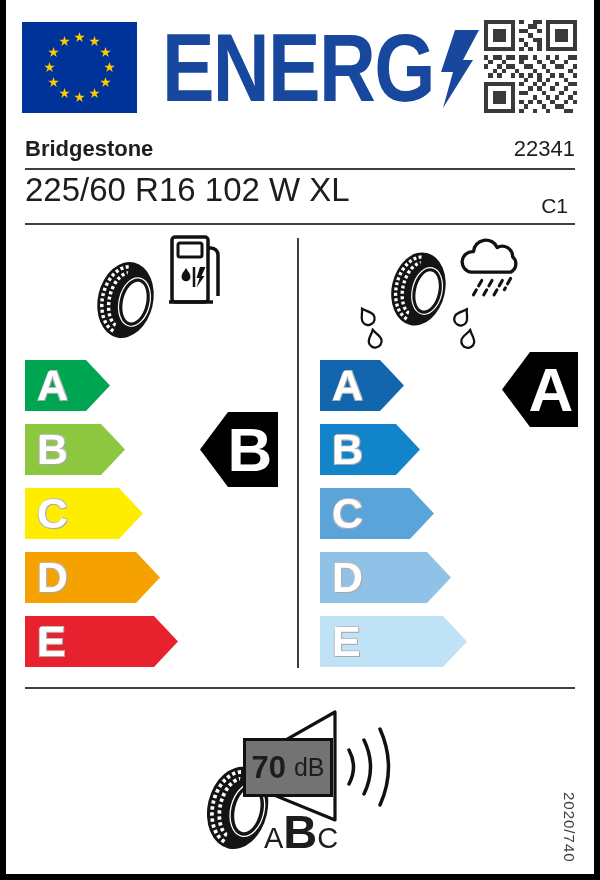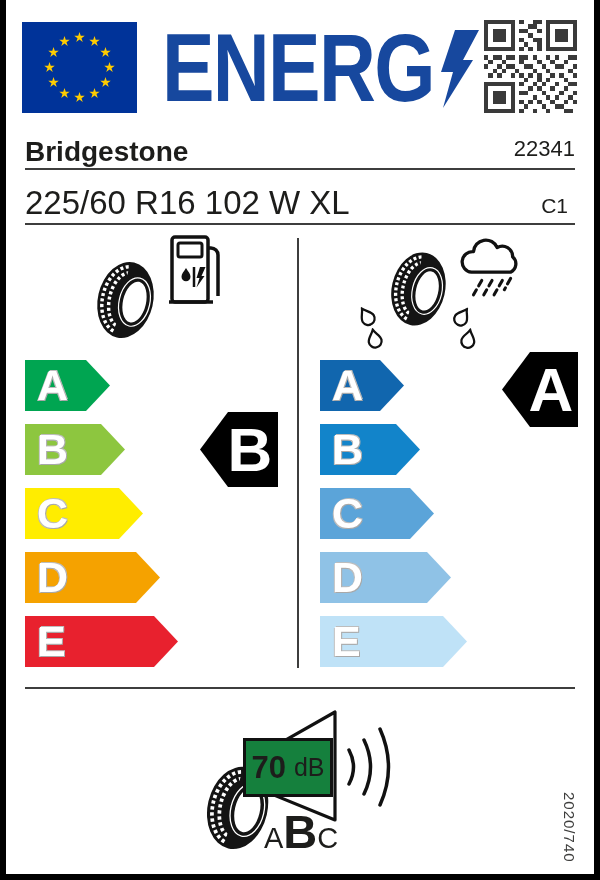--- a/index.html
+++ b/index.html
@@ -12,23 +12,23 @@
 
   
   .flag{position:absolute;left:22px;top:22px;}
   .energ{position:absolute;left:162px;top:18px;height:100px;line-height:100px;
          font-size:96px;font-weight:bold;letter-spacing:-2px;white-space:nowrap;
          transform:scaleX(.82);transform-origin:left center;}
   .bolt{position:absolute;left:437px;top:30px;}
   .qr{position:absolute;left:484px;top:20px;}
 
   
-  .brand{position:absolute;left:25px;top:136px;font-size:28px;font-weight:bold;}
+  .brand{position:absolute;left:25px;top:136px;font-size:22px;font-weight:bold;}
   .model{position:absolute;right:25px;top:136px;font-size:22px;}
-  .size{position:absolute;left:25px;top:184px;font-size:33px;}
+  .size{position:absolute;left:25px;top:171px;font-size:33px;}
   .tclass{position:absolute;right:32px;top:194px;font-size:21px;}
   .hline{position:absolute;left:25px;right:25px;height:2px;background:#3e3e3d;}
   .hline.l1{top:168px;} .hline.l2{top:223px;} .hline.l3{top:687px;}
   .vline{position:absolute;left:297px;top:238px;width:2px;height:430px;background:#3e3e3d;}
 
   
   .scale{position:absolute;top:360px;}
   .scale.fuel{left:25px;} .scale.wet{left:320px;}
   .bar{height:51px;margin-bottom:13px;
        clip-path:polygon(0 0,calc(100% - 24px) 0,100% 50%,calc(100% - 24px) 100%,0 100%);
@@ -50,21 +50,21 @@
        clip-path:polygon(0 50%,28px 0,100% 0,100% 100%,28px 100%);}
   .indicator span{display:block;text-align:center;padding-left:22px;line-height:75px;
        font-size:62px;font-weight:bold;color:#fff;}
   .indicator.fuel{left:200px;top:412px;width:78px;height:75px;}
   .indicator.wet{left:502px;top:352px;width:76px;height:75px;}
 
   
   .icon{position:absolute;}
 
   
-  .dbbox{position:absolute;left:243px;top:738px;width:90px;height:59px;background:#15803d;
+  .dbbox{position:absolute;left:243px;top:738px;width:90px;height:59px;background:#737373;
        border:3px solid #111;box-sizing:border-box;display:flex;align-items:center;
        justify-content:center;gap:8px;z-index:3;}
   .dbbox .val{font-size:31px;font-weight:bold;}
   .dbbox .unit{font-size:25px;}
   .abc{position:absolute;left:264px;top:806px;z-index:4;display:flex;align-items:baseline;
        height:52px;line-height:52px;}
   .abc .small{font-size:29px;}
   .abc .big{font-size:47px;font-weight:bold;}
 
   .reg{position:absolute;left:561px;top:792px;font-size:15px;letter-spacing:1px;color:#3e3e3d;

